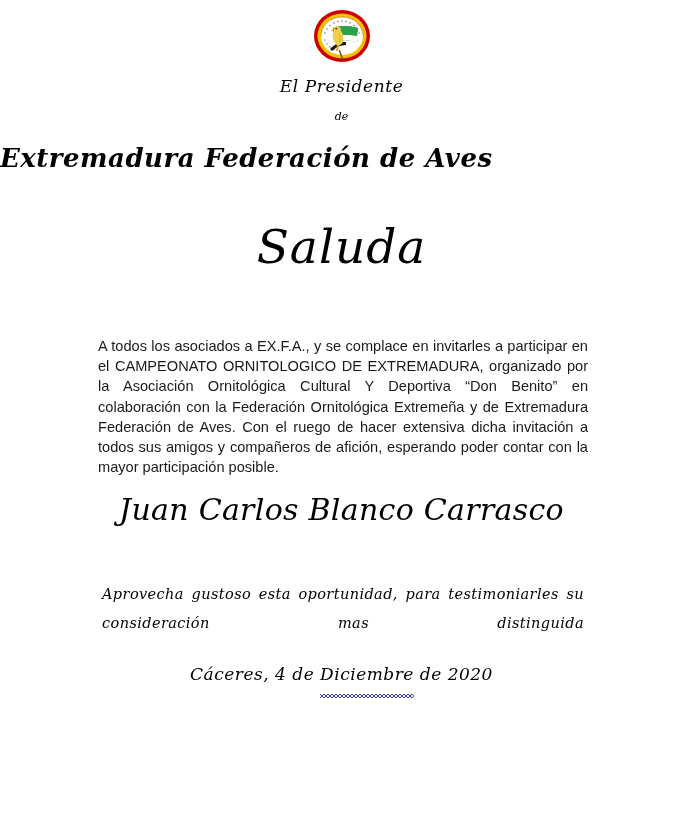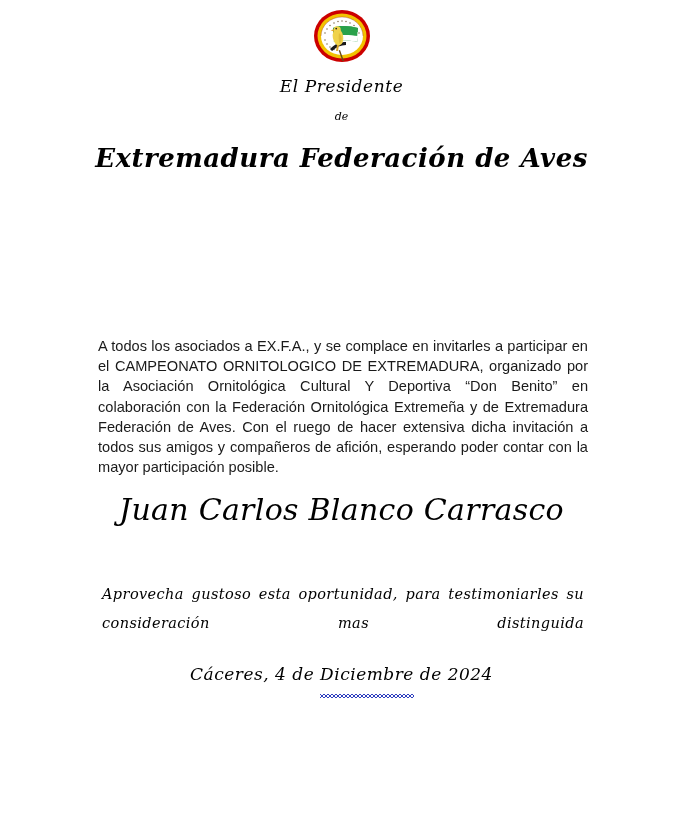--- a/index.html
+++ b/index.html
@@ -63,21 +63,20 @@
     width: 683px;
     text-align: center;
     font-size: 11px;
   }
 
   .federation-name {
     position: absolute;
     top: 143px;
     left: 0;
     width: 683px;
-    text-align: center;
     font-size: 26px;
     font-weight: 700;
     letter-spacing: 0.5px;
   }
 
   .saluda-title {
     position: absolute;
     top: 219px;
     left: 0;
     width: 683px;
@@ -213,28 +212,29 @@
       </svg>
     </span>
   </div>
 
   <div class="script de-word">de</div>
 
   <div class="script el-presidente">El Presidente</div>
 
   <div class="script federation-name">Extremadura Federación de Aves</div>
 
+  <div class="script saluda-title">Saluda</div>
 
   <div class="body-block">
     <p class="body-text">A todos los asociados a EX.F.A., y se complace en invitarles a participar en el CAMPEONATO ORNITOLOGICO DE EXTREMADURA, organizado por la Asociación Ornitológica Cultural Y Deportiva “Don Benito” en colaboración con la Federación Ornitológica Extremeña y de Extremadura Federación de Aves. Con el ruego de hacer extensiva dicha invitación a todos sus amigos y compañeros de afición, esperando poder contar con la mayor participación posible.</p>
   </div>
 
   <div class="script signature">Juan Carlos Blanco Carrasco</div>
 
   <div class="closing-block">
     <p class="script closing-text">Aprovecha gustoso esta oportunidad, para testimoniarles su consideración mas distinguida</p>
   </div>
 
   <div class="script date-line">
-    <span>Cáceres, 4 de </span><span class="spell-squiggle">Diciembre</span><span> de 2024</span>
+    <span>Cáceres, 4 de </span><span class="spell-squiggle">Diciembre</span><span> de 2020</span>
   </div>
 
 </div>
 
 </body></html>

